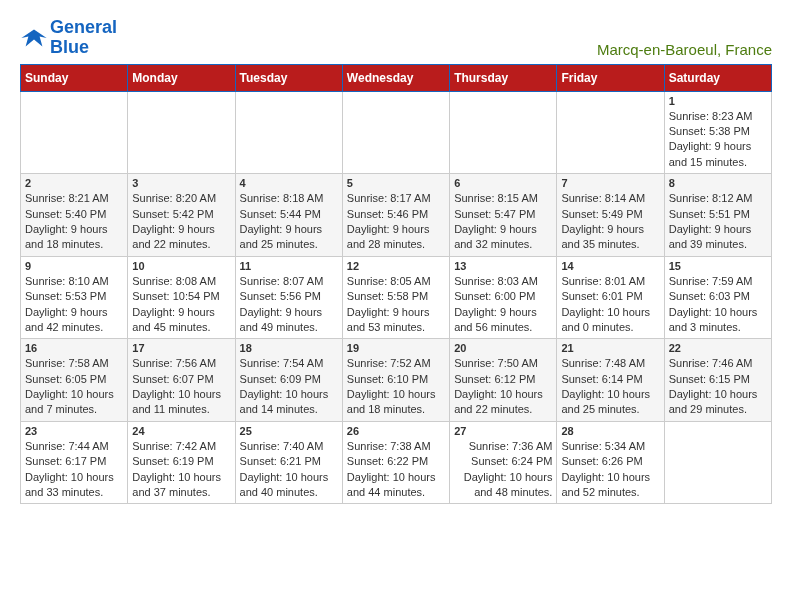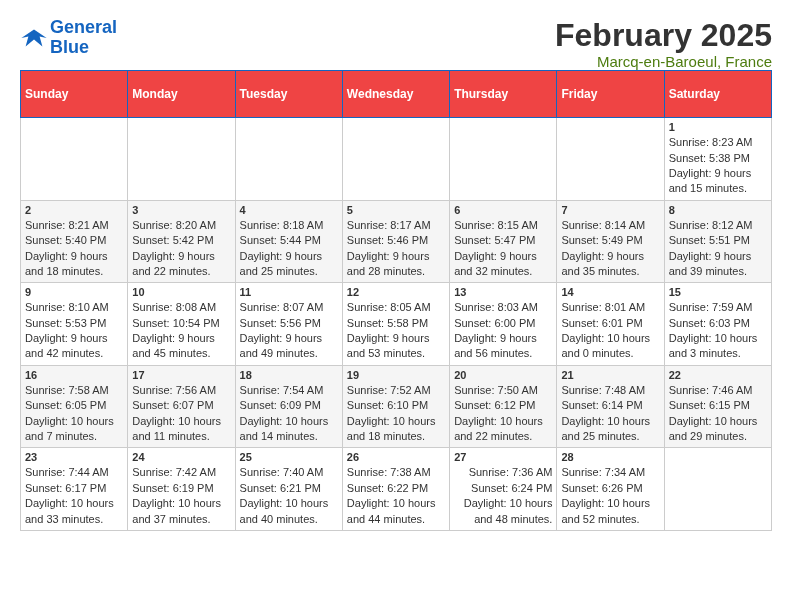--- a/index.html
+++ b/index.html
@@ -9,23 +9,23 @@
       width: 792px;
       height: 612px;
       overflow: hidden;
     }
     .page {
       width: 792px;
       padding: 18px 20px 10px 20px;
     }
     .header-top {
       display: flex;
-      align-items: flex-start;
+      align-items: flex-end;
       justify-content: space-between;
-      margin-bottom: 0;
+      margin-bottom: 6px;
     }
     .logo {
       display: flex;
       align-items: center;
       gap: 2px;
     }
     .logo-text {
       font-size: 18px;
       font-weight: bold;
       color: #333;
@@ -50,25 +50,25 @@
     .cal-subtitle {
       font-size: 15px;
       color: #4d7c0f;
     }
     table {
       width: 100%;
       border-collapse: collapse;
       table-layout: fixed;
     }
     thead tr th {
-      background: #ef4444;
+      background: #b91c1c;
       color: #fff;
       font-size: 12px;
       font-weight: bold;
-      padding: 16px 4px;
+      padding: 6px 4px;
       text-align: left;
       border: 1px solid #1565c0;
     }
     tbody tr td {
       border: 1px solid #ccc;
       vertical-align: top;
       padding: 3px 4px;
       font-size: 9.5px;
       color: #333;
       height: 82px;
@@ -106,21 +106,20 @@
         <polygon points="20,8 38,20 28,18 32,32 20,22 8,32 12,18 2,20" fill="#1565c0"></polygon>
       </svg>
       <div>
         <div class="logo-text">
           <span>General</span><br>
           <span style="color:#1565c0;">Blue</span>
         </div>
       </div>
     </div>
     <div class="title-block">
-      <div class="cal-title">February 2025</div>
       <div class="cal-subtitle">Marcq-en-Baroeul, France</div>
     </div>
   </div>
 
   <table>
     <thead>
       <tr>
         <th>Sunday</th>
         <th>Monday</th>
         <th>Tuesday</th>
@@ -303,21 +302,21 @@
 Daylight: 10 hours and 44 minutes.</div>
           </td>
           <td>
             <span class="day-num">27</span>
             <div class="day-info" style="white-space: pre-line; text-align: right;">Sunrise: 7:36 AM
 Sunset: 6:24 PM
 Daylight: 10 hours and 48 minutes.</div>
           </td>
           <td>
             <span class="day-num">28</span>
-            <div class="day-info" style="white-space: pre-line;">Sunrise: 7:34 AM
+            <div class="day-info" style="white-space: pre-line;">Sunrise: 5:34 AM
 Sunset: 6:26 PM
 Daylight: 10 hours and 52 minutes.</div>
           </td>
           <td class="empty"></td>
         </tr>
       </tbody>
   </table>
 </div>
 
 </body></html>

